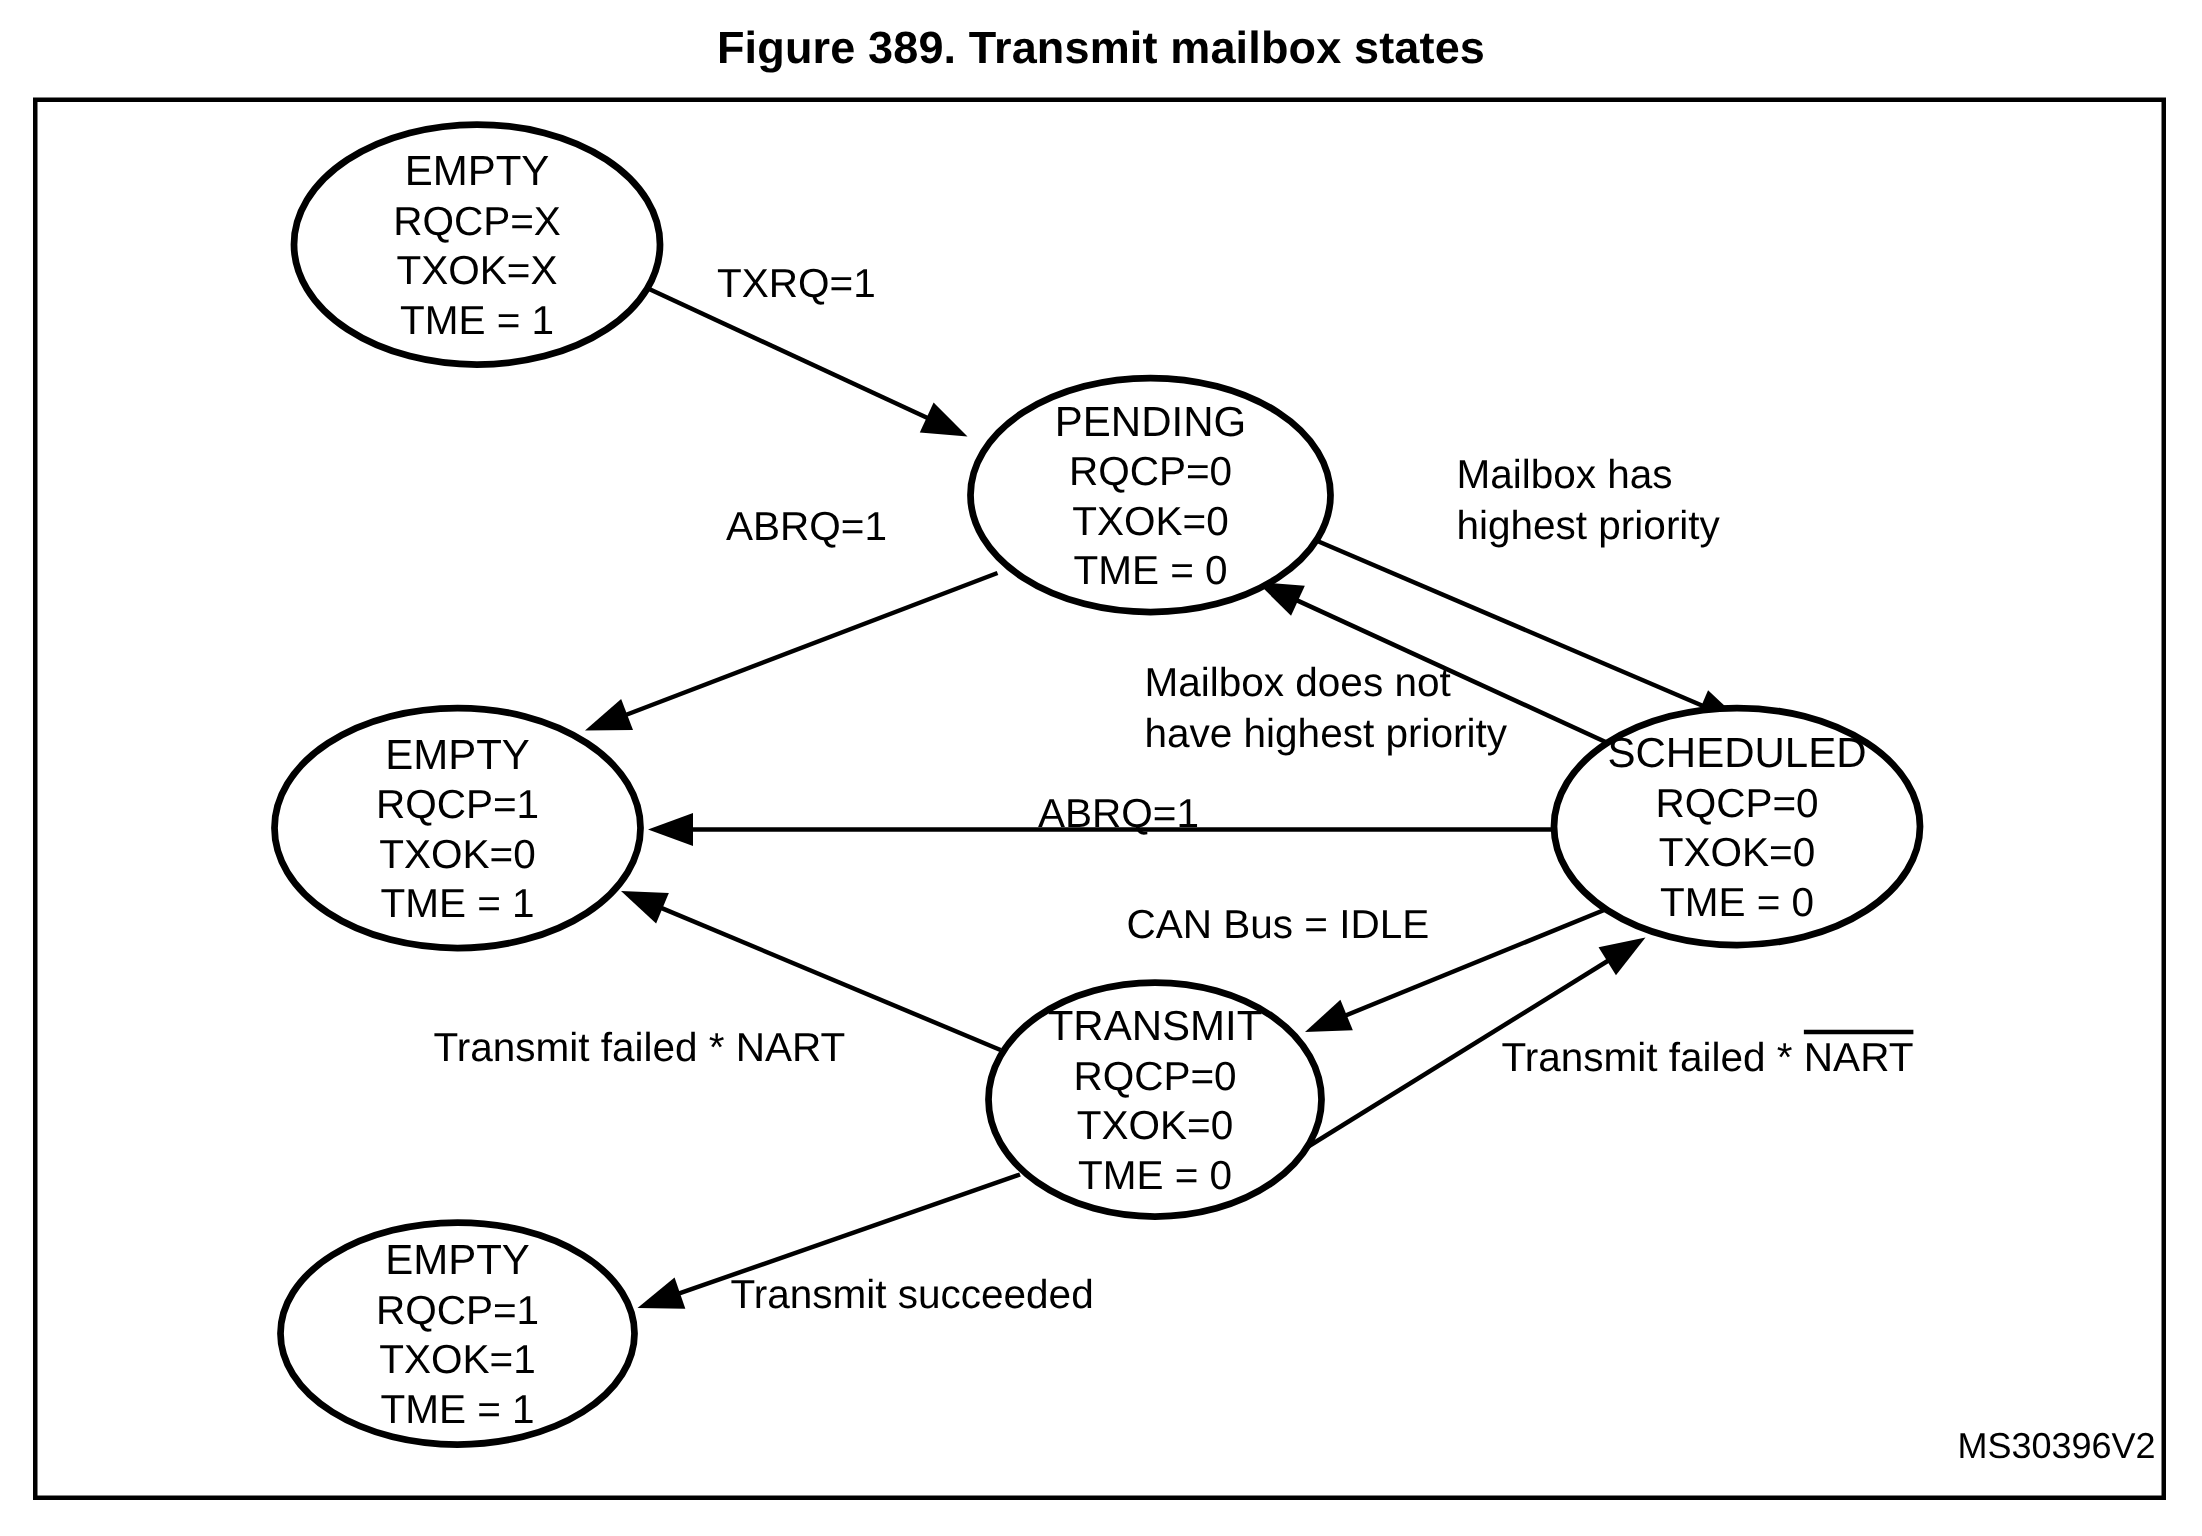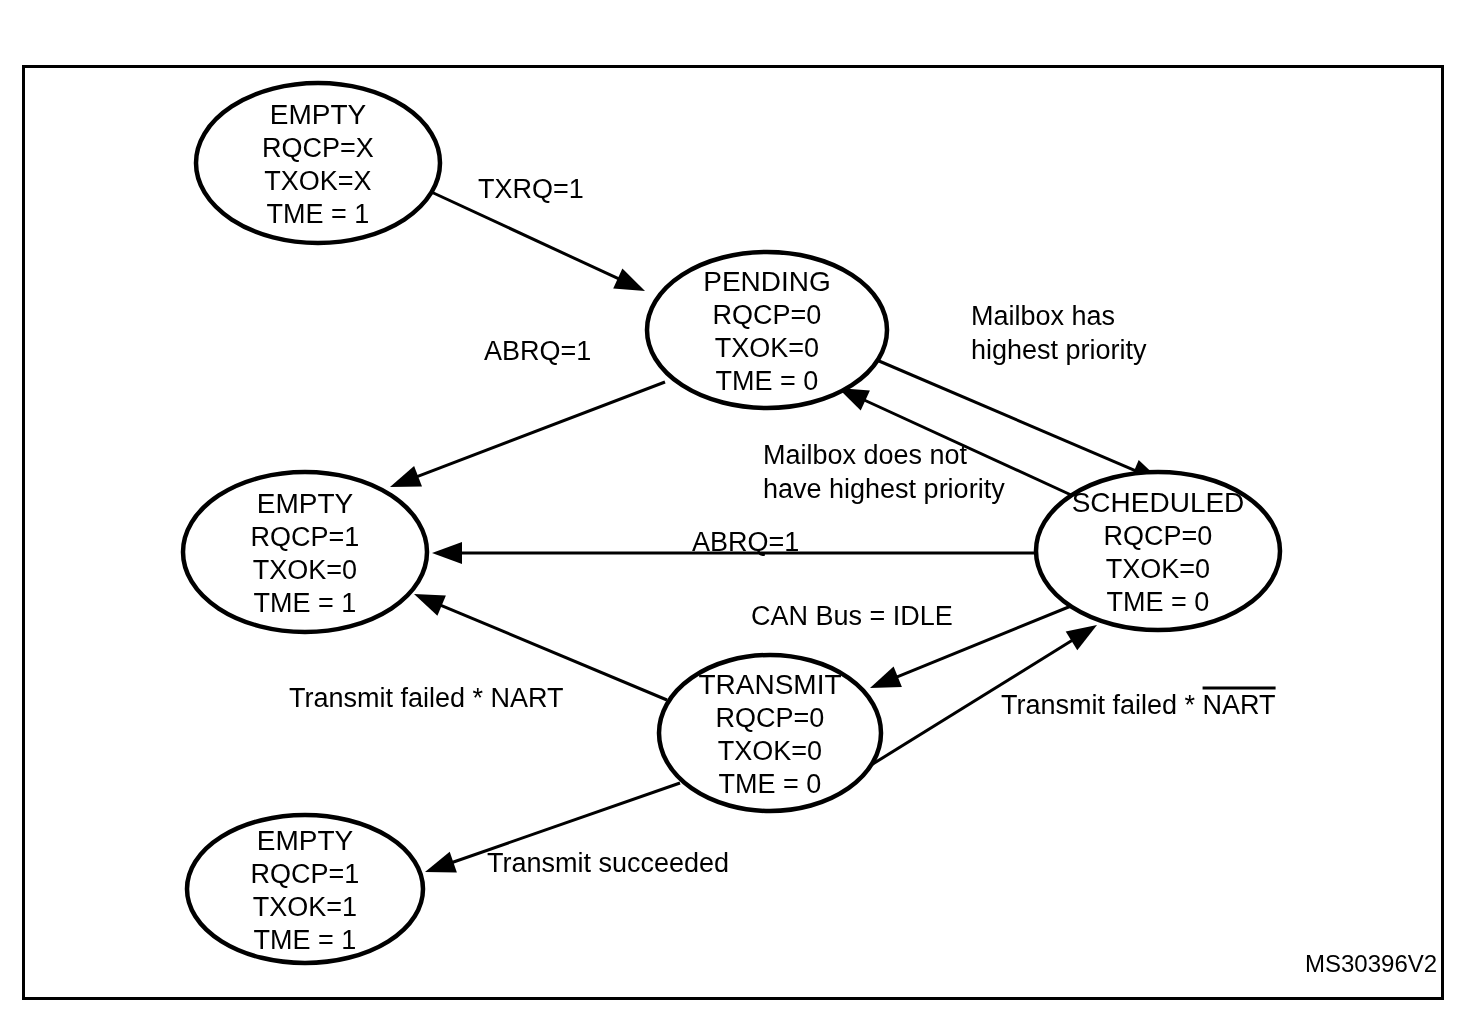--- a/index.html
+++ b/index.html
@@ -83,20 +83,21 @@
   .overline-rule {
     stroke: #000000;
     stroke-width: 3;
   }
 </style>
 </head>
 <body>
 
 <div id="figure-root">
 
+  <div id="figure-title">Figure 389. Transmit mailbox states</div>
 
   <div id="diagram-frame"></div>
 
   <svg id="diagram-canvas" viewBox="0 0 1468 1024" xmlns="http://www.w3.org/2000/svg">
     <g id="edges-layer">
         <g>
           <line x1="427" y1="190" x2="623.7680256811173" y2="281.16316786143506" class="edge-line"></line>
           <polygon points="645.0,291.0 613.2,288.4 622.4,268.4" class="arrow-head"></polygon>
         </g>
         <g>

